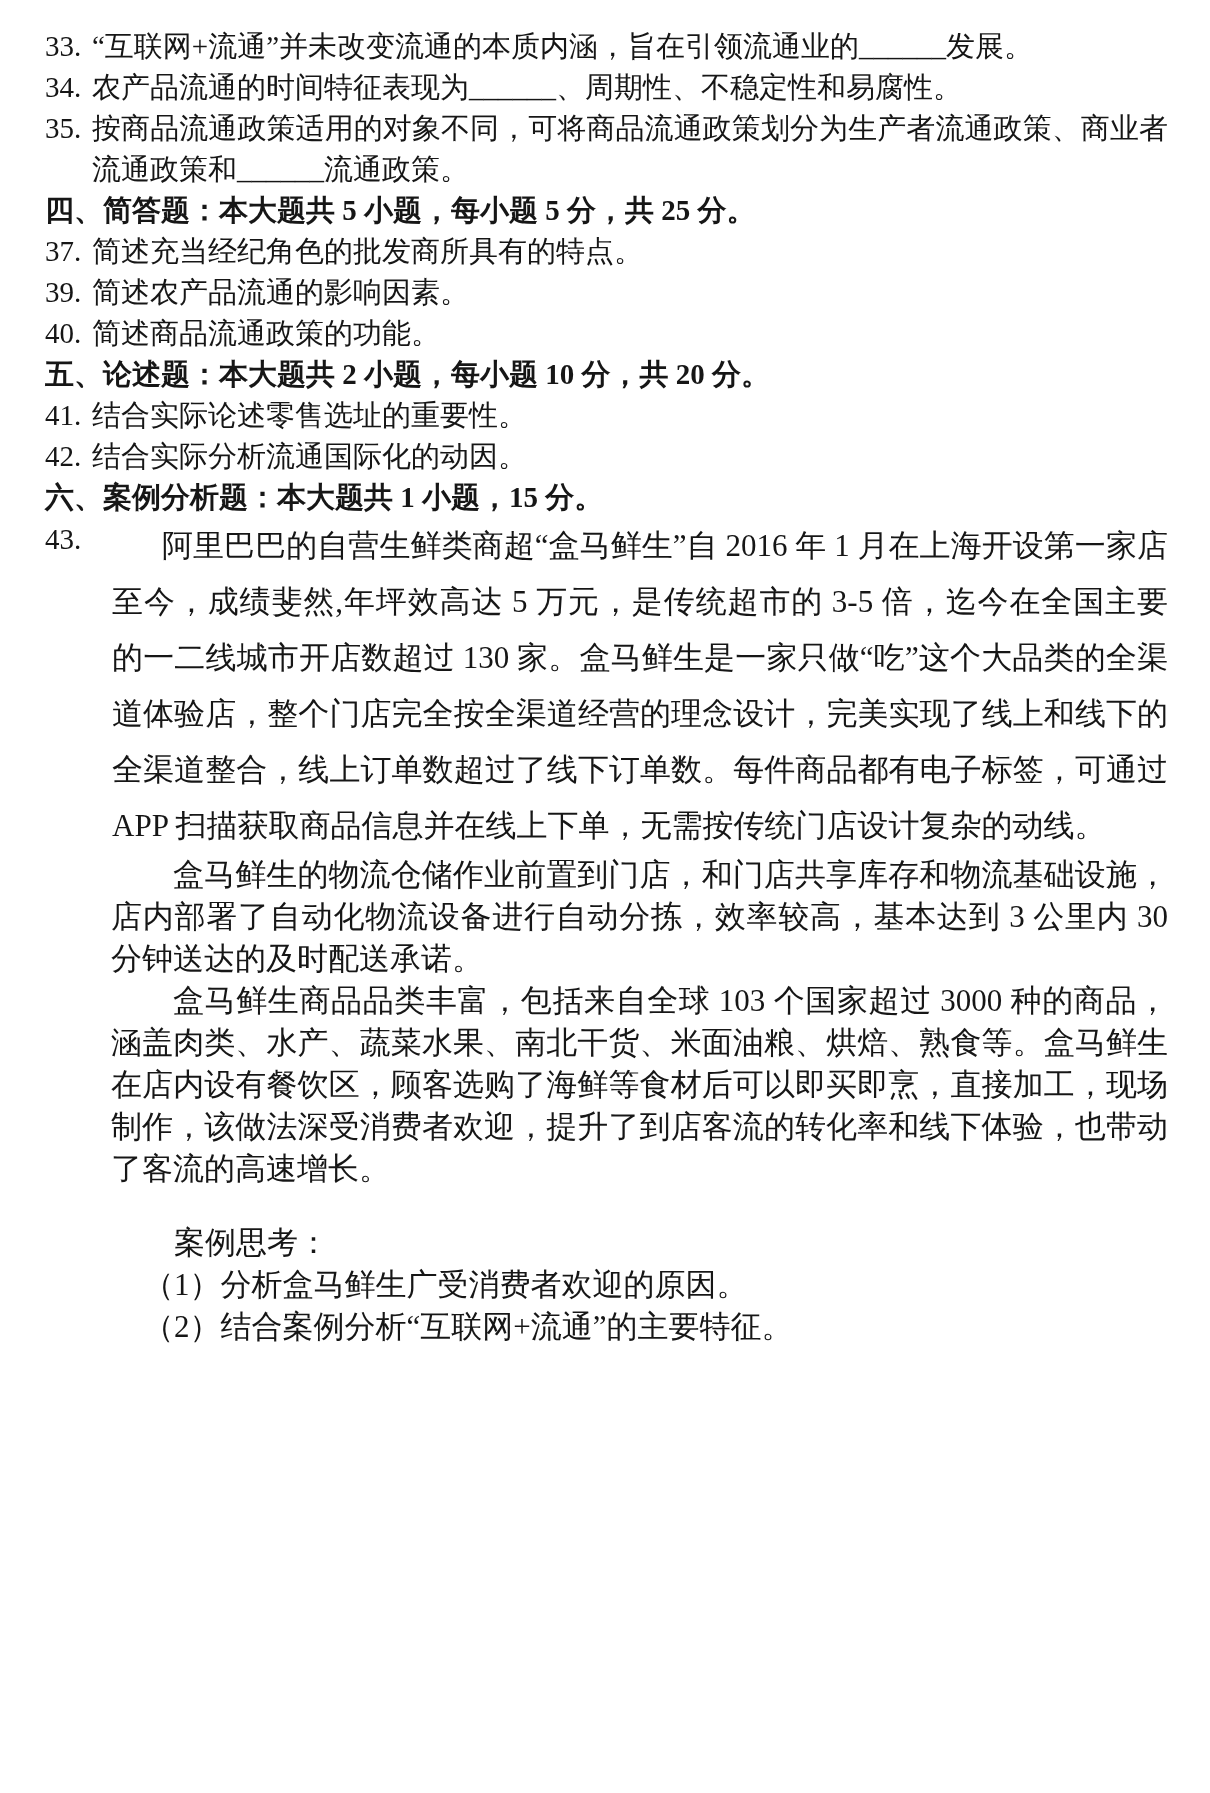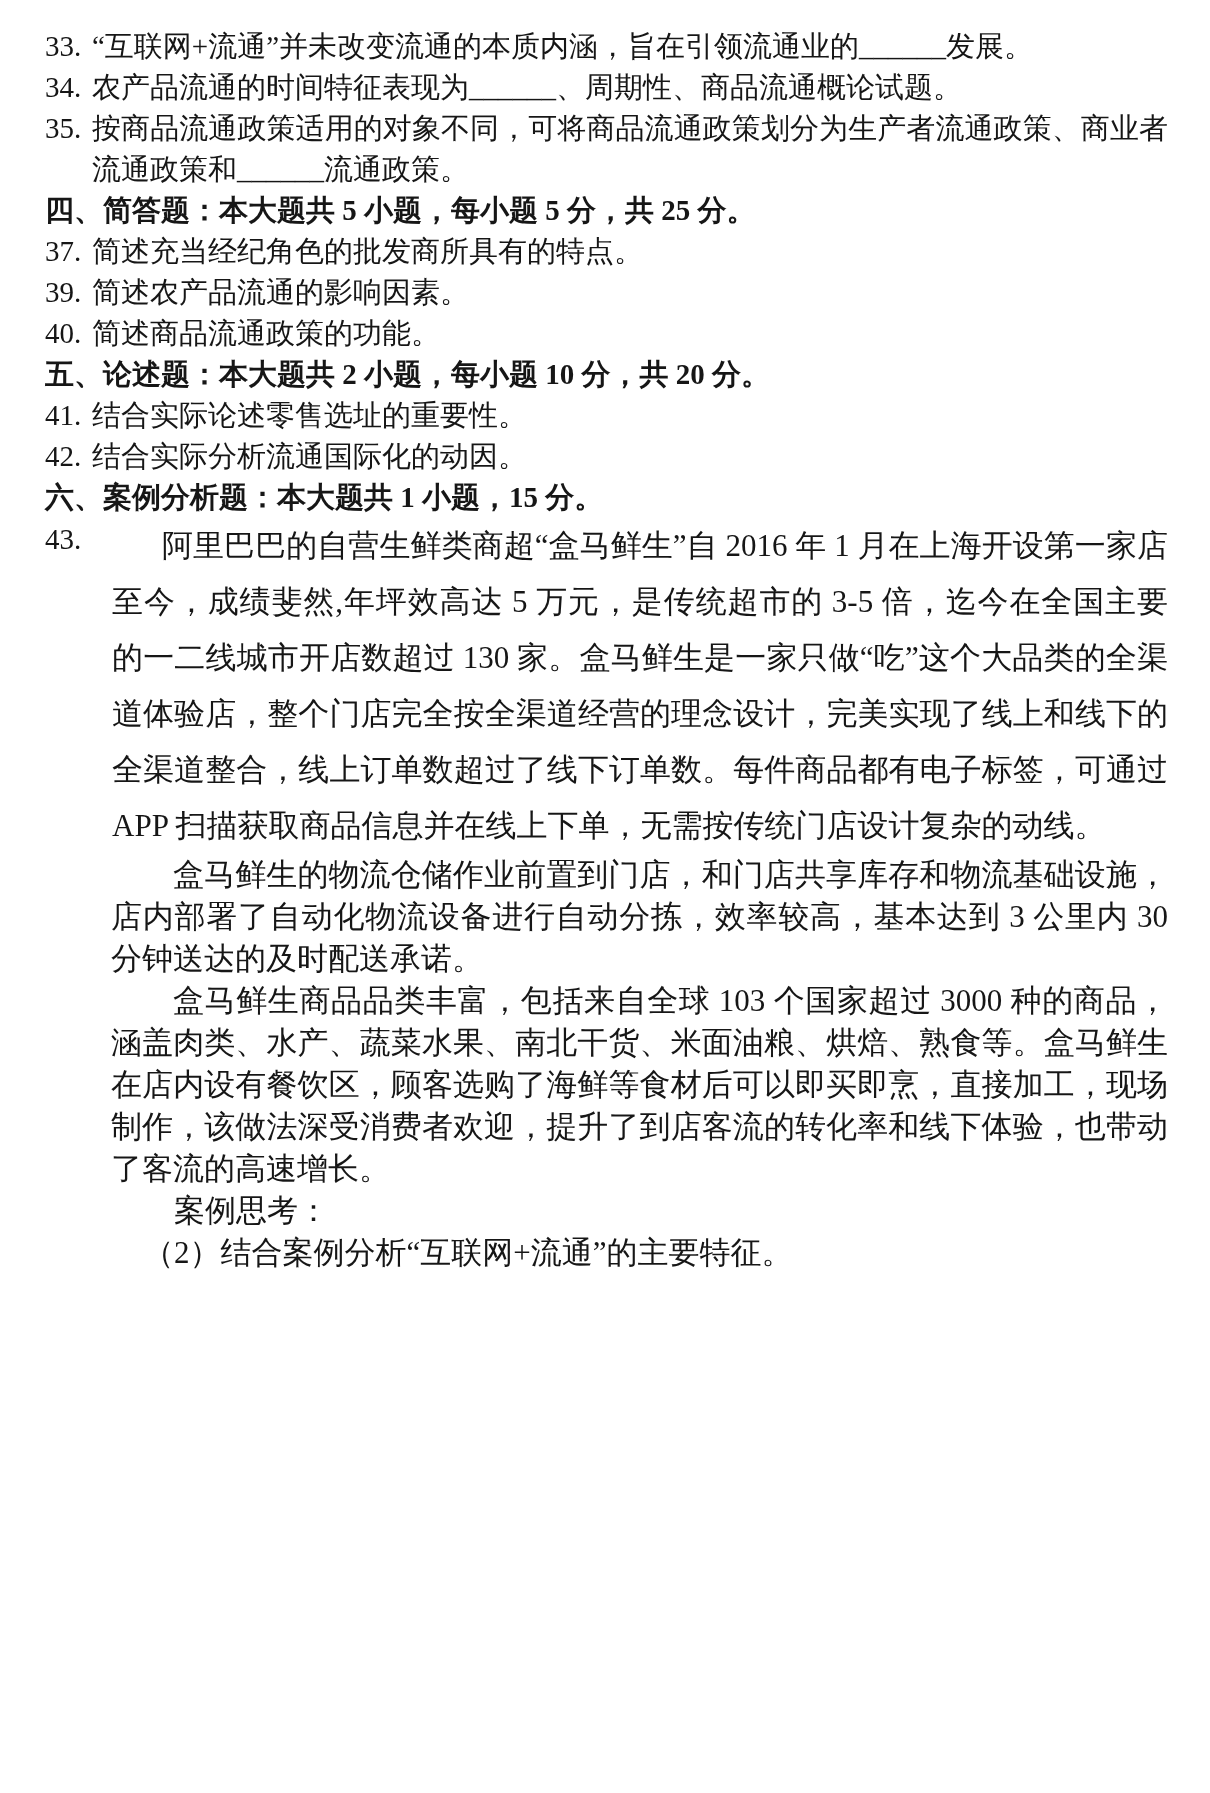--- a/index.html
+++ b/index.html
@@ -18,21 +18,21 @@
   
   .qrow { display: flex; font-size: 29px; line-height: 41px; }
   .qnum { flex: 0 0 47px; }
   .qtext { flex: 1; text-align: justify; }
   .sec-header { font-size: 29px; line-height: 41px; font-weight: bold; }
   
   .case-row { display: flex; }
   .case-num { flex: 0 0 67px; font-size: 29px; line-height: 42px; }
   .case-p { flex: 1; font-size: 31px; line-height: 56px; text-align: justify; text-indent: 50px; }
   .case-p2 { margin-left: 66px; font-size: 31px; line-height: 42px; text-align: justify; text-indent: 2em; }
-  .case-prompt { margin-left: 67px; font-size: 31px; line-height: 42px; text-indent: 2em; }
+  .case-prompt { margin-left: 67px; font-size: 31px; line-height: 42px; text-indent: 2em; margin-top: 32px; }
   .case-sub { margin-left: 67px; font-size: 31px; line-height: 42px; text-indent: 1em; }
   .footer {
     position: absolute;
     left: 0;
     top: 1698px;
     width: 100%;
     text-align: center;
     font-size: 26px;
     line-height: 34px;
   }
@@ -41,21 +41,21 @@
 <body>
 
 <div class="page">
 
   <div class="qrow">
     <span class="qnum">33.</span>
     <span class="qtext">“互联网+流通”并未改变流通的本质内涵，旨在引领流通业的______发展。</span>
   </div>
   <div class="qrow">
     <span class="qnum">34.</span>
-    <span class="qtext">农产品流通的时间特征表现为______、周期性、商品流通概论试题。</span>
+    <span class="qtext">农产品流通的时间特征表现为______、周期性、不稳定性和易腐性。</span>
   </div>
   <div class="qrow">
     <span class="qnum">35.</span>
     <span class="qtext">按商品流通政策适用的对象不同，可将商品流通政策划分为生产者流通政策、商业者流通政策和______流通政策。</span>
   </div>
 
   <div class="sec-header">四、简答题：本大题共 5 小题，每小题 5 分，共 25 分。</div>
   <div class="qrow">
     <span class="qnum">37.</span>
     <span class="qtext">简述充当经纪角色的批发商所具有的特点。</span>
@@ -80,17 +80,18 @@
   </div>
 
   <div class="sec-header">六、案例分析题：本大题共 1 小题，15 分。</div>
   <div class="case-row">
     <span class="case-num">43.</span>
     <p class="case-p">阿里巴巴的自营生鲜类商超“盒马鲜生”自 2016 年 1 月在上海开设第一家店至今，成绩斐然,年坪效高达 5 万元，是传统超市的 3-5 倍，迄今在全国主要的一二线城市开店数超过 130 家。盒马鲜生是一家只做“吃”这个大品类的全渠道体验店，整个门店完全按全渠道经营的理念设计，完美实现了线上和线下的全渠道整合，线上订单数超过了线下订单数。每件商品都有电子标签，可通过 APP 扫描获取商品信息并在线上下单，无需按传统门店设计复杂的动线。</p>
   </div>
   <p class="case-p2">盒马鲜生的物流仓储作业前置到门店，和门店共享库存和物流基础设施，店内部署了自动化物流设备进行自动分拣，效率较高，基本达到 3 公里内 30 分钟送达的及时配送承诺。</p>
   <p class="case-p2">盒马鲜生商品品类丰富，包括来自全球 103 个国家超过 3000 种的商品，涵盖肉类、水产、蔬菜水果、南北干货、米面油粮、烘焙、熟食等。盒马鲜生在店内设有餐饮区，顾客选购了海鲜等食材后可以即买即烹，直接加工，现场制作，该做法深受消费者欢迎，提升了到店客流的转化率和线下体验，也带动了客流的高速增长。</p>
   <p class="case-prompt">案例思考：</p>
+  <p class="case-sub">（1）分析盒马鲜生广受消费者欢迎的原因。</p>
   <p class="case-sub">（2）结合案例分析“互联网+流通”的主要特征。</p>
 
   <div class="footer">浙 00185#  商品流通概论试题  第 4 页(共 4 页)</div>
 
 </div>
 
 </body></html>

